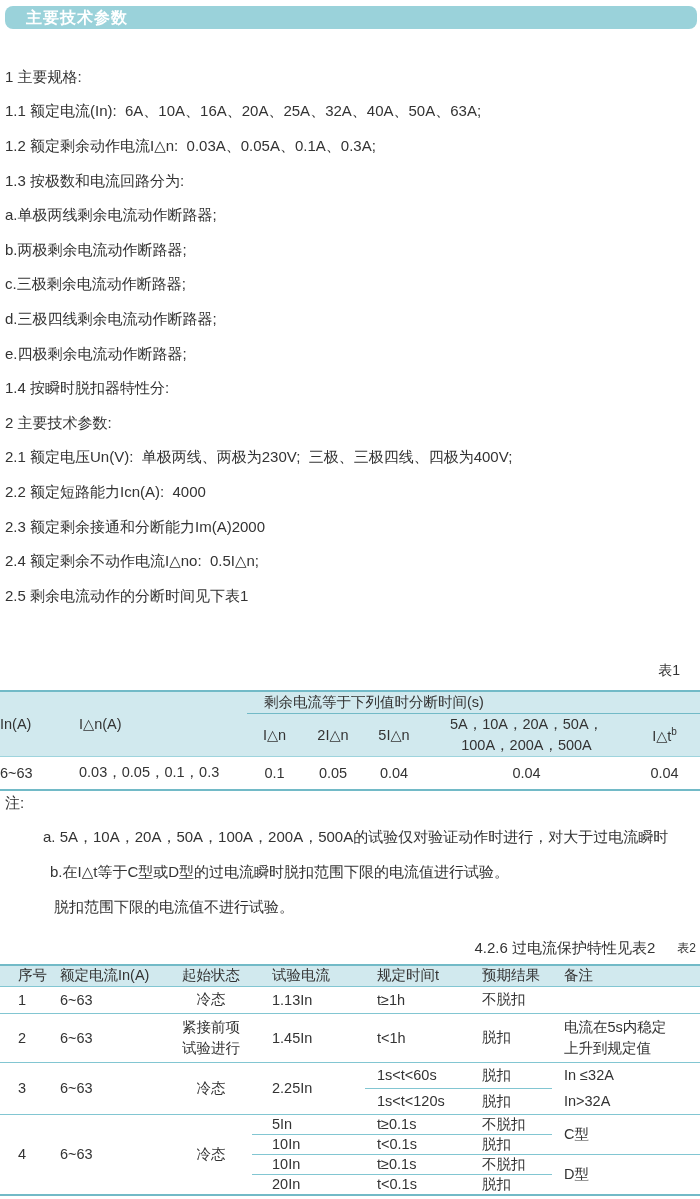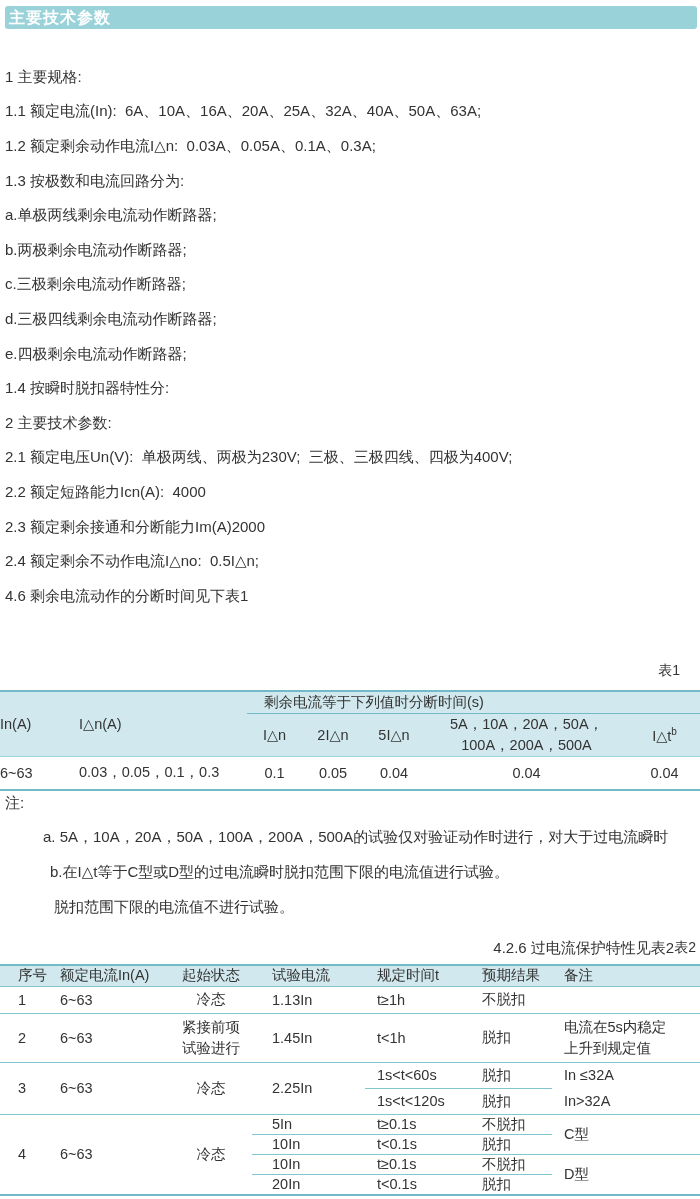--- a/index.html
+++ b/index.html
@@ -11,23 +11,23 @@
   }
   * { margin: 0; padding: 0; box-sizing: border-box; }
   html, body { background: #ffffff; }
   body {
     width: 700px; height: 1199px; position: relative; overflow: hidden;
     font-family: "Liberation Sans", "DejaVu Sans", sans-serif;
     color: var(--text); font-size: 15px;
   }
   .titlebar {
     position: absolute; left: 5px; right: 3px; top: 6px; height: 23px;
-    background: var(--accent); border-radius: 3px;
+    background: var(--accent); border-radius: 8px;
     color: #ffffff; font-weight: bold; font-size: 16px;
-    line-height: 23px; padding-left: 4px; letter-spacing: 1px;
+    line-height: 23px; padding-left: 21px; letter-spacing: 1px;
   }
   .bodylines { position: absolute; top: 60px; left: 5px; right: 3px; }
   .bl {
     height: 34.6px; display: flex; align-items: center;
     white-space: pre-wrap; font-size: 15px;
   }
   .bl.indent { padding-left: 25px; }
 
   .tbl-caption { position: absolute; right: 20px; font-size: 14px; }
   #t1caption { top: 662px; }
@@ -55,21 +55,21 @@
   .n-label { height: 34px; }
   .n-a1 { height: 35px; padding-left: 38px; }
   .n-a2 { height: 35px; padding-left: 49px; }
   .n-b  { height: 35px; padding-left: 45px; }
 
   .sec426 {
     position: absolute; top: 936px; left: 3px; right: 4px; height: 24px;
     display: flex; justify-content: flex-end; align-items: center;
   }
   .sec426 .sec-title { font-size: 15px; }
-  .sec426 .sec-cap { font-size: 14px; }
+  .sec426 .sec-cap { font-size: 12px; margin-left: 22px; }
 
   #table2 {
     position: absolute; top: 964px; left: 0;
     border-top: 2px solid var(--border-heavy);
     border-bottom: 2px solid var(--border-heavy);
   }
   #table2 th {
     background: var(--thead-bg); height: 21px;
     border-bottom: 1px solid var(--border-thin); text-align: left;
   }
@@ -102,21 +102,21 @@
   <div class="bl">b.两极剩余电流动作断路器;</div>
   <div class="bl">c.三极剩余电流动作断路器;</div>
   <div class="bl">d.三极四线剩余电流动作断路器;</div>
   <div class="bl">e.四极剩余电流动作断路器;</div>
   <div class="bl">1.4 按瞬时脱扣器特性分:</div>
   <div class="bl">2 主要技术参数:</div>
   <div class="bl">2.1 额定电压Un(V):  单极两线、两极为230V;  三极、三极四线、四极为400V;</div>
   <div class="bl">2.2 额定短路能力Icn(A):  4000</div>
   <div class="bl">2.3 额定剩余接通和分断能力Im(A)2000</div>
   <div class="bl">2.4 额定剩余不动作电流I△no:  0.5I△n;</div>
-  <div class="bl">4.6 剩余电流动作的分断时间见下表1</div>
+  <div class="bl">2.5 剩余电流动作的分断时间见下表1</div>
 </div>
 
 <div class="tbl-caption" id="t1caption">表1</div>
 
 <table id="table1">
   <colgroup>
     <col style="width:62px">
       <col style="width:185px">
       <col style="width:55px">
     <col style="width:62px">

